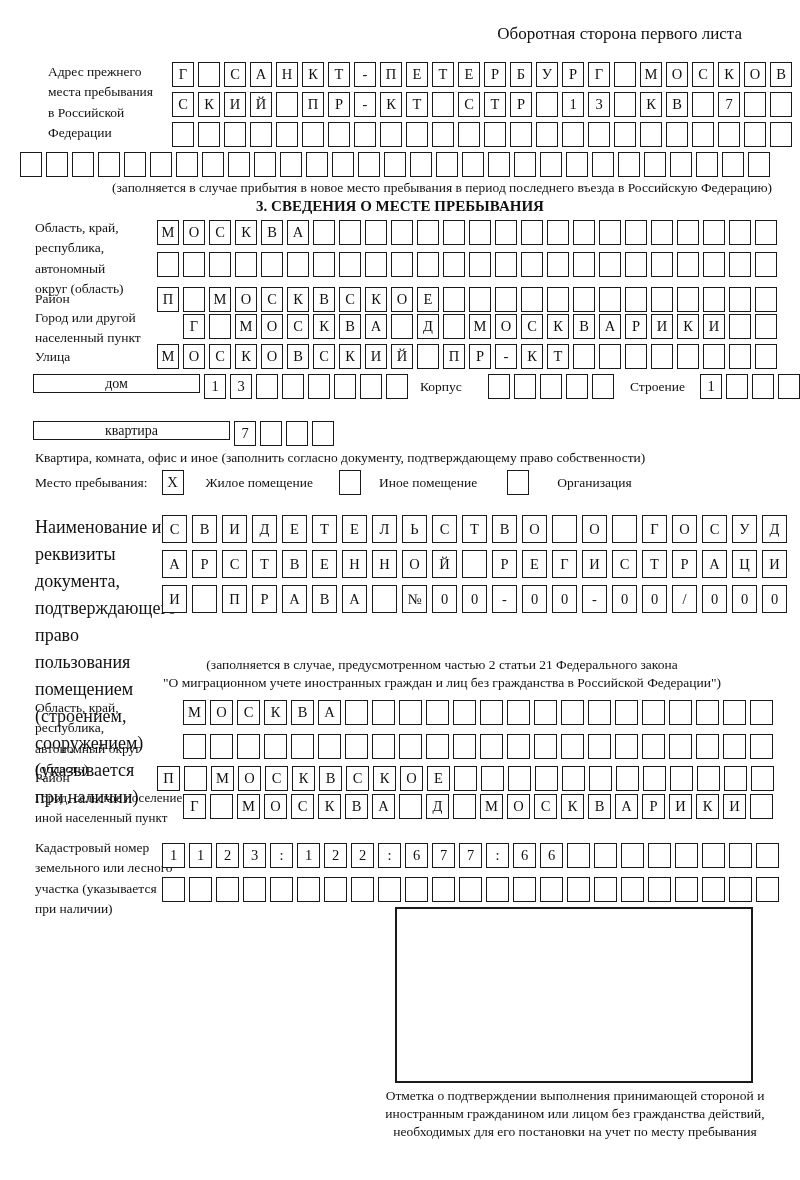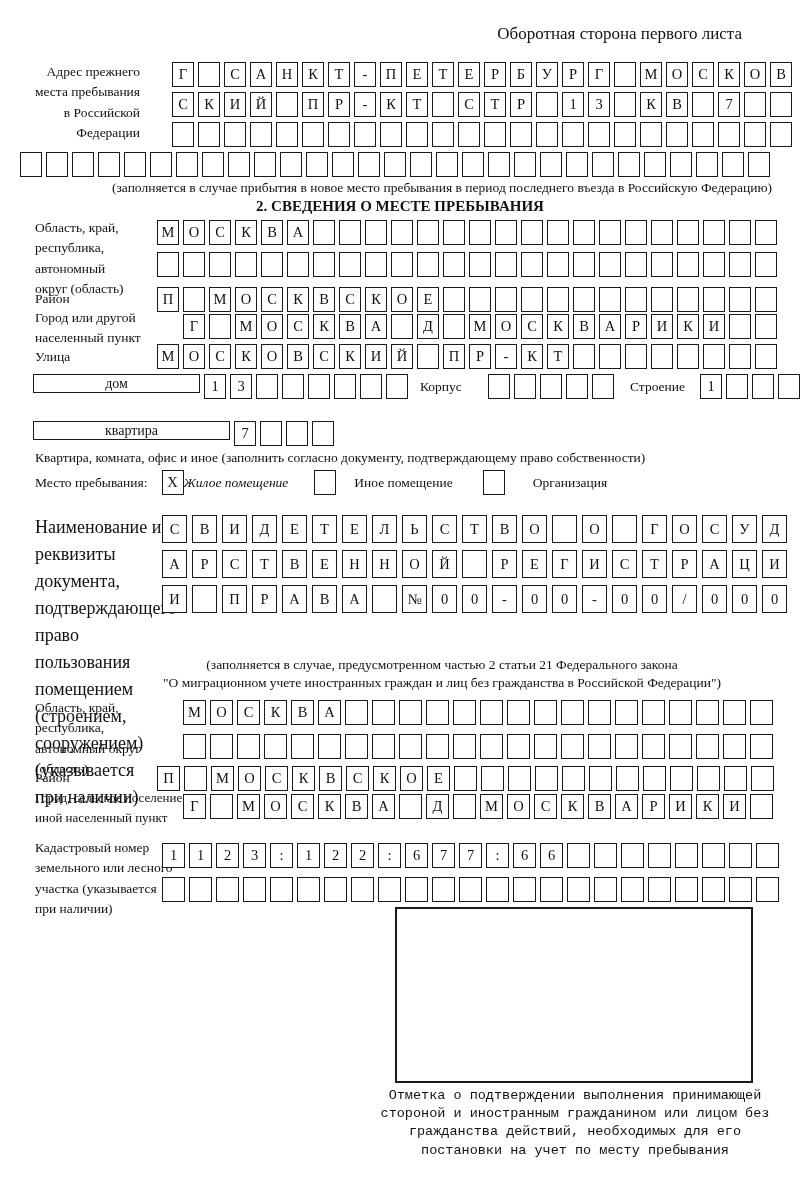--- a/index.html
+++ b/index.html
@@ -35,21 +35,21 @@
   .caption{font-size:13.5px;line-height:1.35;text-align:center;}
   .hdr{font-size:17px;font-family:Liberation Serif, serif;}
 </style>
 </head>
 <body>
 
 <div class="page">
 
   <div class="abs hdr" style="top:24px;right:58px;">Оборотная сторона первого листа</div>
 
-  <div class="abs label" style="left:35px;top:62px;text-align:right;">Адрес прежнего
+  <div class="abs label" style="left:48px;top:62px;">Адрес прежнего
 места пребывания
 в Российской
 Федерации</div>
   <div class="abs cellrow" style="left:172px;top:62px;">
       <span class="cell">Г</span>
       <span class="cell"></span>
       <span class="cell">С</span>
       <span class="cell">А</span>
       <span class="cell">Н</span>
       <span class="cell">К</span>
@@ -150,21 +150,21 @@
       <span class="cell"></span>
       <span class="cell"></span>
       <span class="cell"></span>
       <span class="cell"></span>
       <span class="cell"></span>
       <span class="cell"></span>
       <span class="cell"></span>
     </div>
   <div class="abs notec" style="left:0;top:180px;">(заполняется в случае прибытия в новое место пребывания в период последнего въезда в Российскую Федерацию)</div>
 
-  <div class="abs h-bold" style="left:0;top:198px;">2. СВЕДЕНИЯ О МЕСТЕ ПРЕБЫВАНИЯ</div>
+  <div class="abs h-bold" style="left:0;top:198px;">3. СВЕДЕНИЯ О МЕСТЕ ПРЕБЫВАНИЯ</div>
 
   <div class="abs label" style="left:35px;top:218px;">Область, край,
 республика,
 автономный
 округ (область)</div>
   <div class="abs cellrow" style="left:157px;top:220px;">
       <span class="cell">М</span>
       <span class="cell">О</span>
       <span class="cell">С</span>
       <span class="cell">К</span>
@@ -332,21 +332,21 @@
       <span class="cell">7</span>
       <span class="cell"></span>
       <span class="cell"></span>
       <span class="cell"></span>
     </div>
   <div class="abs noteL" style="left:35px;top:450px;">Квартира, комната, офис и иное (заполнить согласно документу, подтверждающему право собственности)</div>
 
   <div class="abs mesto-row" style="left:35px;top:470px;">
     <span class="inlinelbl">Место пребывания:</span>
     <span class="checkbox" style="margin-left:14px;">X</span>
-    <span class="inlinelbl" style="margin-left:0;font-style:italic;">Жилое помещение</span>
+    <span class="inlinelbl" style="margin-left:22px;">Жилое помещение</span>
     <span class="checkbox" style="margin-left:26px;"></span>
     <span class="inlinelbl" style="margin-left:18px;">Иное помещение</span>
     <span class="checkbox" style="margin-left:30px;"></span>
     <span class="inlinelbl" style="margin-left:28px;">Организация</span>
   </div>
 
   <div class="abs label" style="left:35px;top:514px;width:130px;font-size:18px;">Наименование и реквизиты
 документа, подтверждающего
 право пользования
 помещением (строением,
@@ -581,15 +581,15 @@
       <span class="cell"></span>
       <span class="cell"></span>
       <span class="cell"></span>
       <span class="cell"></span>
       <span class="cell"></span>
       <span class="cell"></span>
       <span class="cell"></span>
     </div>
 
   <div class="abs stampbox" style="left:395px;top:907px;width:358px;height:176px;"></div>
-  <div class="abs caption" style="left:375px;top:1087px;width:400px;font-family:Liberation Mono, monospace;">Отметка о подтверждении выполнения принимающей стороной и иностранным гражданином или лицом без гражданства действий, необходимых для его постановки на учет по месту пребывания</div>
+  <div class="abs caption" style="left:375px;top:1087px;width:400px;">Отметка о подтверждении выполнения принимающей стороной и иностранным гражданином или лицом без гражданства действий, необходимых для его постановки на учет по месту пребывания</div>
 
 </div>
 
 </body></html>

